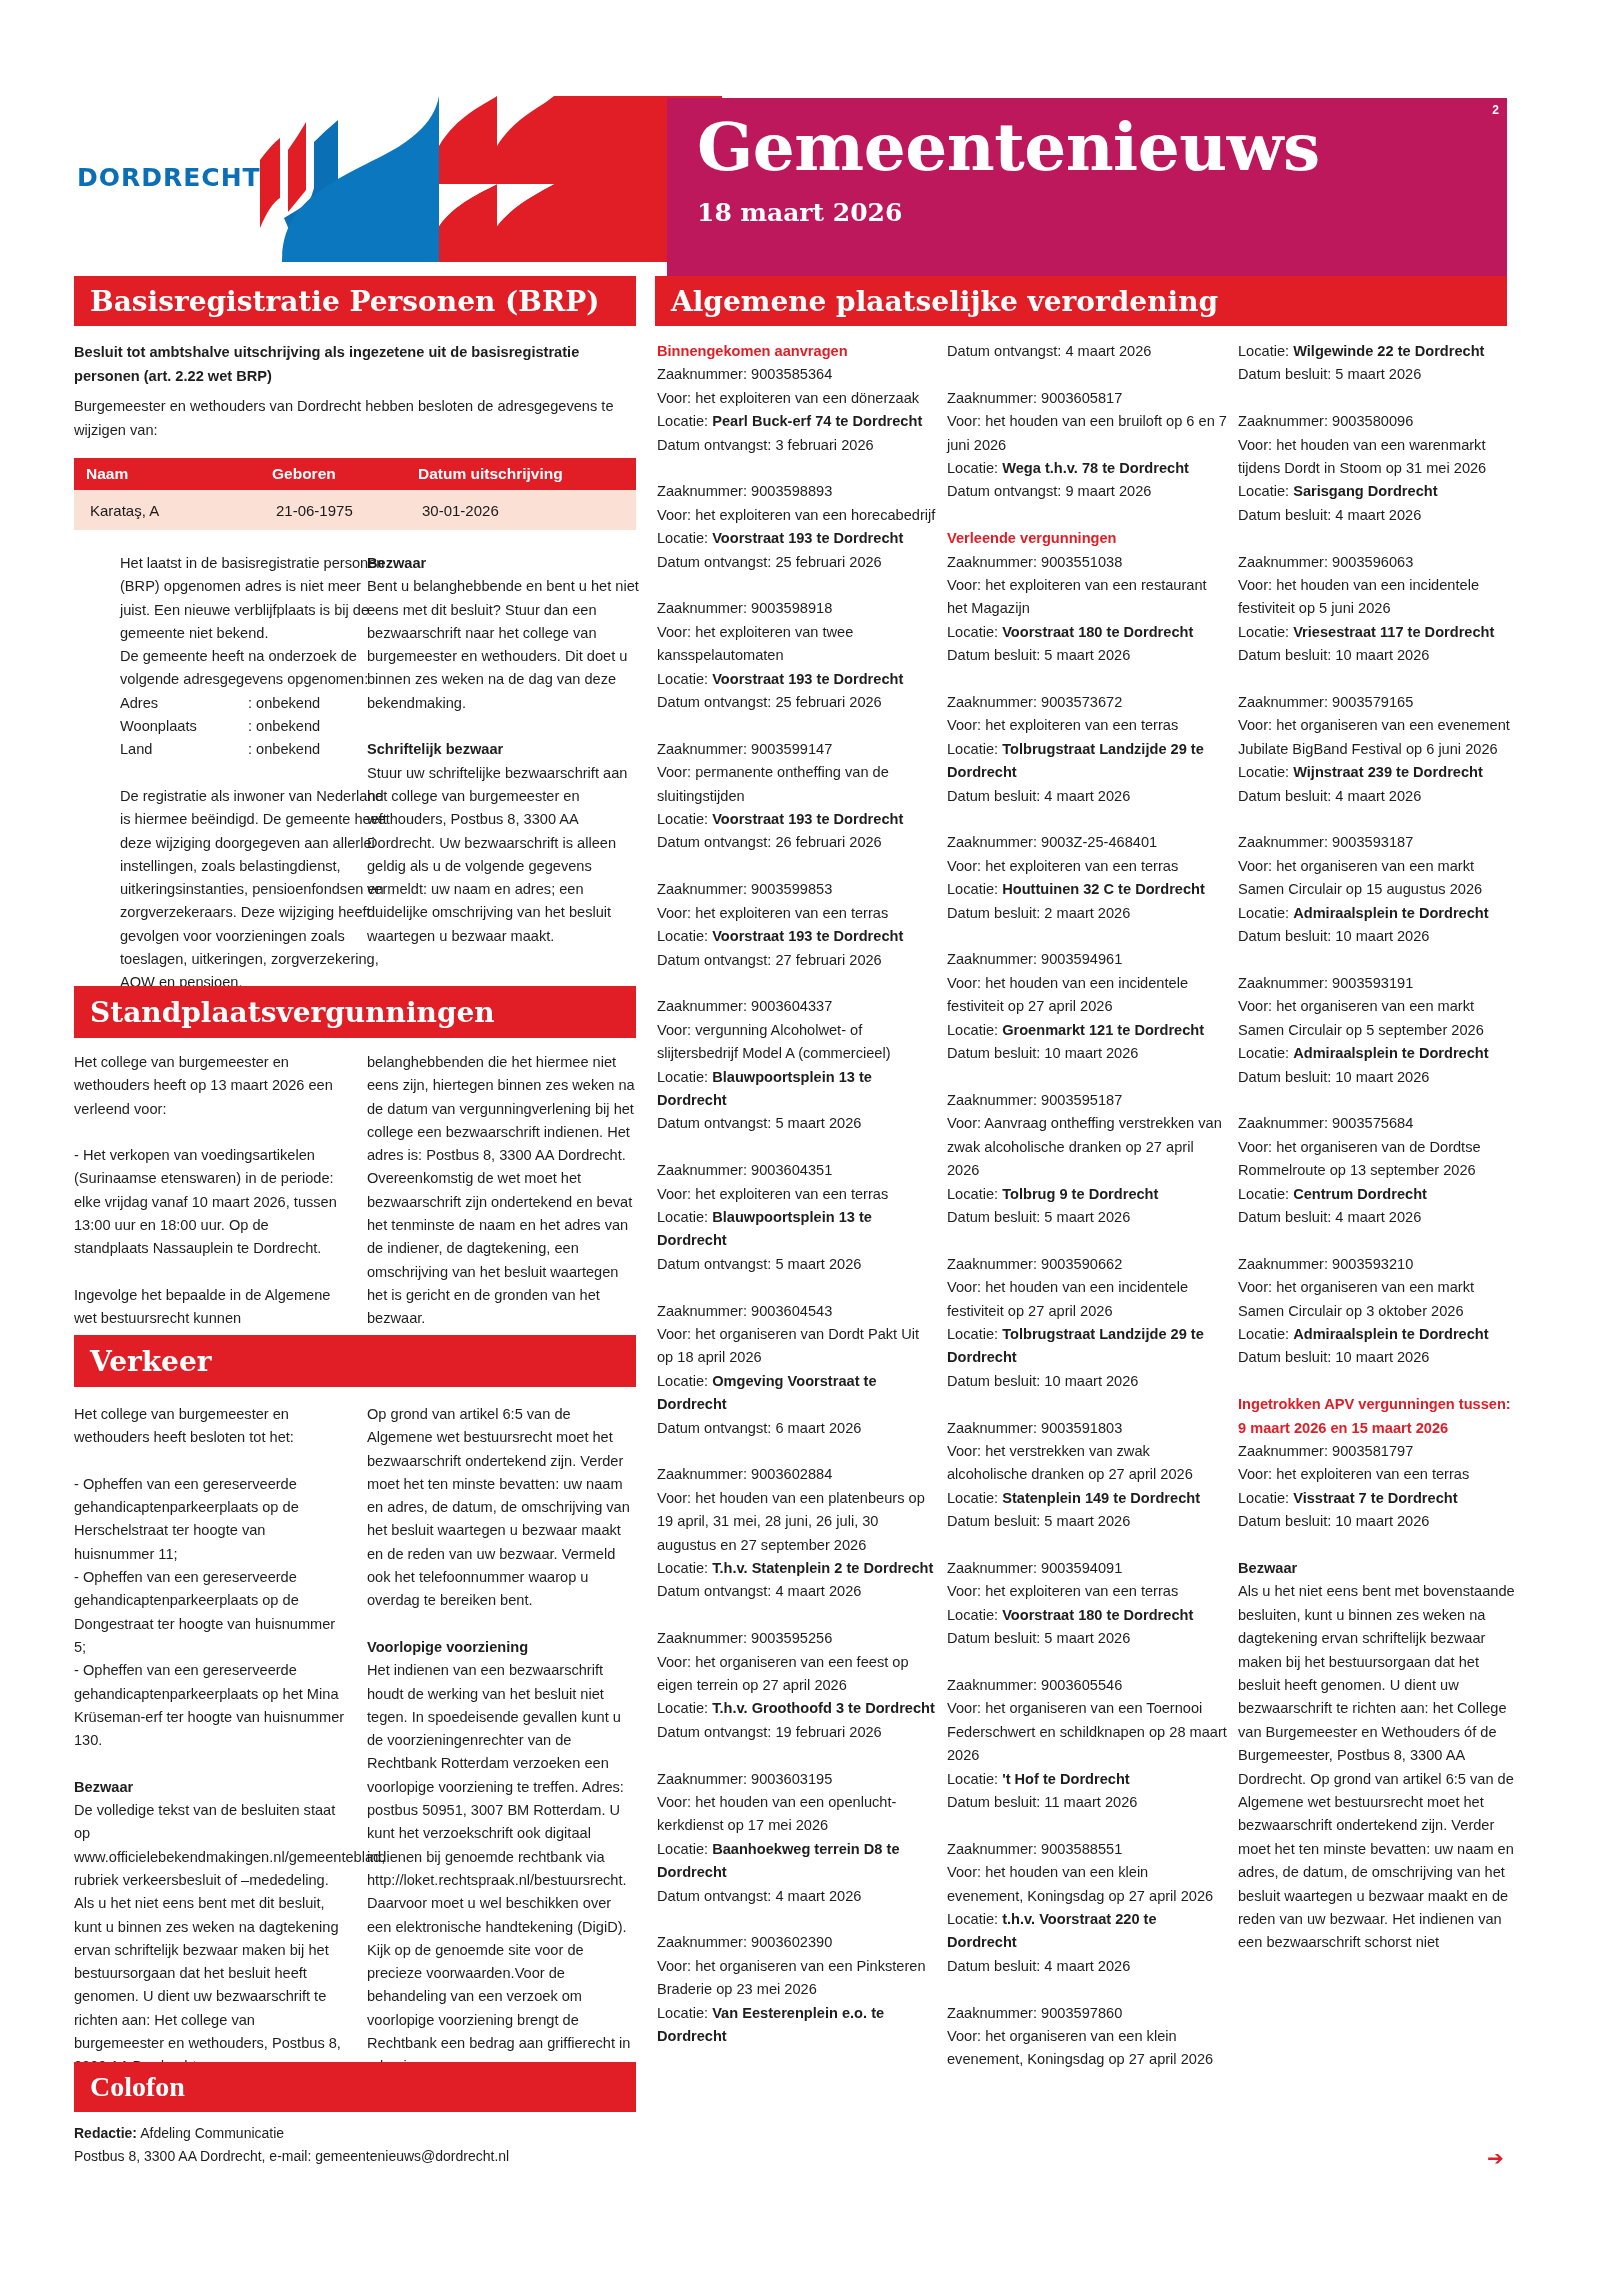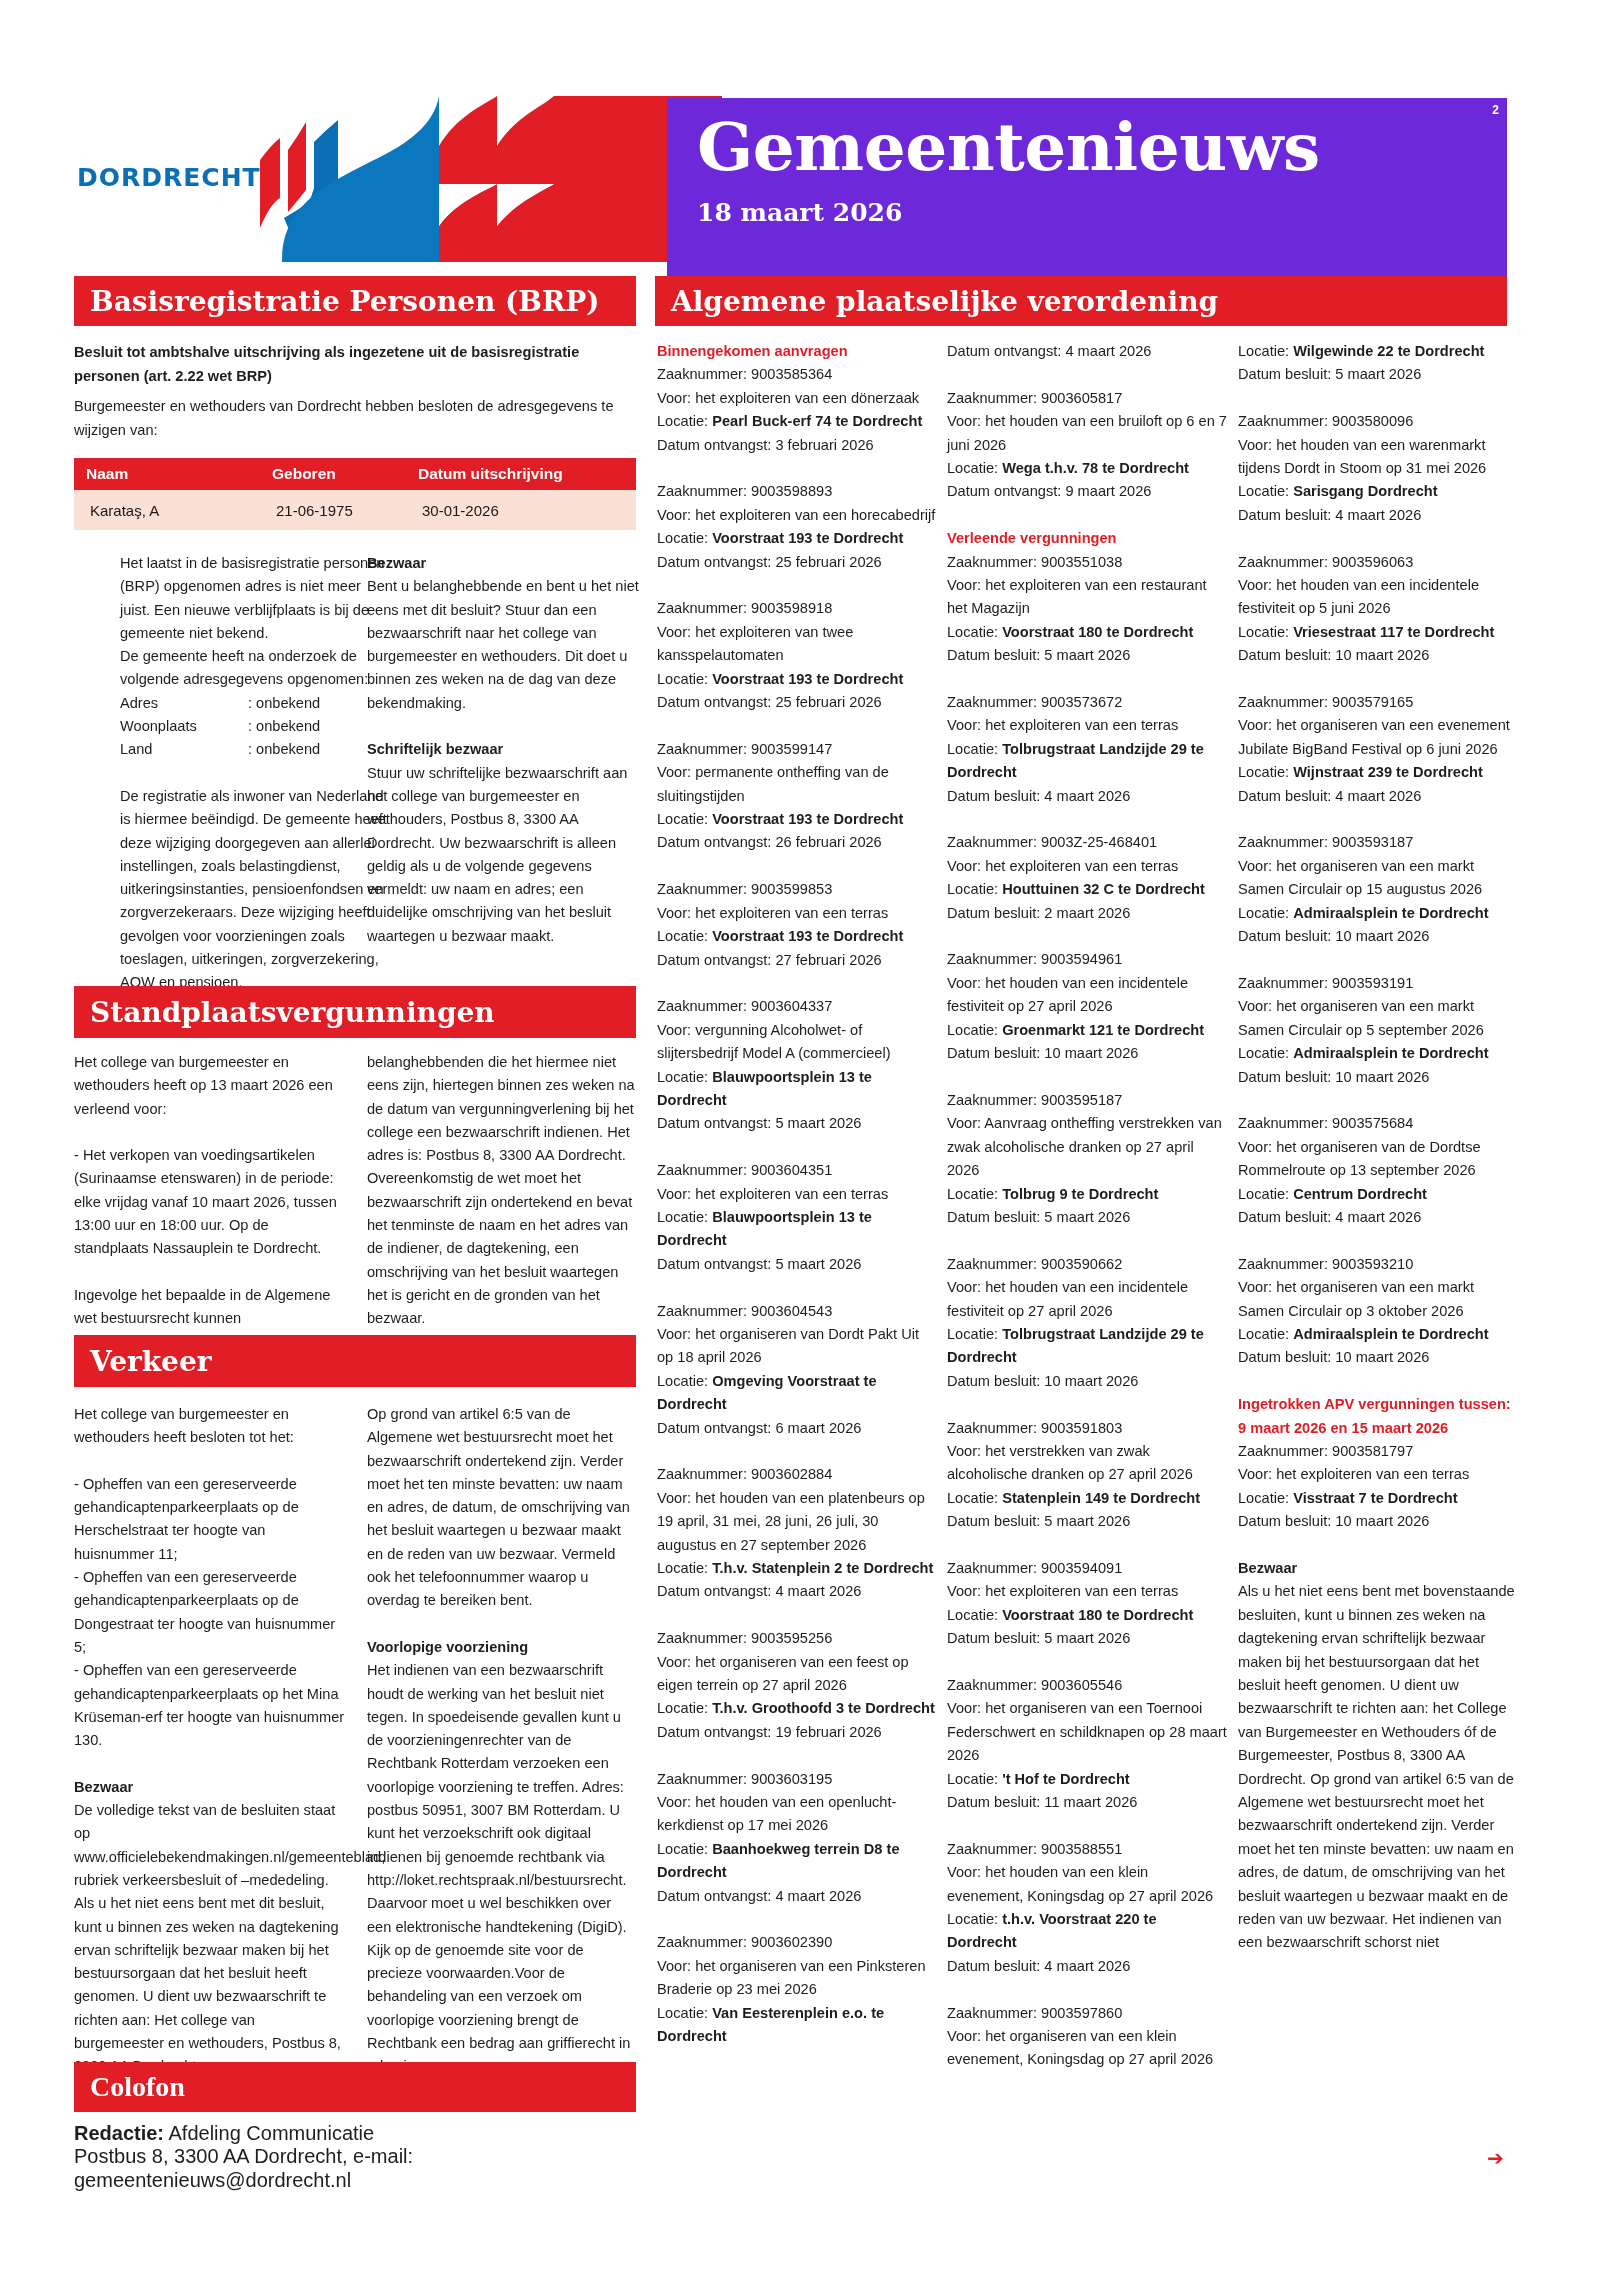--- a/index.html
+++ b/index.html
@@ -8,21 +8,21 @@
 
   .abs { position: absolute; }
 
   
   #logo { left: 72px; top: 120px; width: 270px; height: 125px; }
   #logo-text { position: absolute; left: 5px; top: 43px; font-family: "DejaVu Sans", sans-serif; font-weight: bold; font-size: 25px; letter-spacing: 1px; color: #0a6fb5; }
   #logo-mark { position: absolute; left: 178px; top: 0; width: 92px; height: 125px; }
 
   #deco { left: 282px; top: 96px; width: 440px; height: 166px; }
 
-  #masthead { left: 667px; top: 98px; width: 840px; height: 183px; background: #6d28d9; }
+  #masthead { left: 667px; top: 98px; width: 840px; height: 183px; background: #be185d; }
   #masthead-title { position: absolute; left: 30px; top: 10px; font-family: "DejaVu Serif", serif; font-weight: bold; font-size: 66px; color: #fff; letter-spacing: -0.5px; }
   #masthead-date { position: absolute; left: 30px; top: 100px; font-family: "DejaVu Serif", serif; font-weight: bold; font-size: 25px; color: #fff; }
   #page-number { position: absolute; right: 8px; top: 5px; font-size: 12px; font-weight: bold; color: #fff; }
 
   
   .sec-head { position: absolute; background: #e11d26; color: #fff; font-family: "DejaVu Serif", serif; font-weight: bold; font-size: 28px; padding-left: 16px; display: flex; align-items: center; }
 
   
   .txt { position: absolute; font-size: 14.6px; line-height: 23.3px; color: #1e1e1e; }
   .txt p { margin: 0; }
@@ -161,21 +161,21 @@
 </div>
 
 <div class="txt" style="left:367px;top:1403px;width:272px;">
   <p>Op grond van artikel 6:5 van de Algemene wet bestuursrecht moet het bezwaarschrift ondertekend zijn. Verder moet het ten minste bevatten: uw naam en adres, de datum, de omschrijving van het besluit waartegen u bezwaar maakt en de reden van uw bezwaar. Vermeld ook het telefoonnummer waarop u overdag te bereiken bent.</p>
   <div class="gap"></div>
   <p class="b">Voorlopige voorziening</p>
   <p>Het indienen van een bezwaarschrift houdt de werking van het besluit niet tegen. In spoedeisende gevallen kunt u de voorzieningenrechter van de Rechtbank Rotterdam verzoeken een voorlopige voorziening te treffen. Adres: postbus 50951, 3007 BM Rotterdam. U kunt het verzoekschrift ook digitaal indienen bij genoemde rechtbank via http://loket.rechtspraak.nl/bestuursrecht. Daarvoor moet u wel beschikken over een elektronische handtekening (DigiD). Kijk op de genoemde site voor de precieze voorwaarden.Voor de behandeling van een verzoek om voorlopige voorziening brengt de Rechtbank een bedrag aan griffierecht in rekening.</p>
 </div>
 
 <div class="sec-head" style="left:74px;top:2062px;width:562px;height:50px;font-family:Liberation Serif, serif;">Colofon</div>
-<div class="txt" style="left:74px;top:2122px;width:565px;font-size:20px;">
+<div class="txt" style="left:74px;top:2122px;width:565px;font-size:14px;">
   <p><span class="b">Redactie:</span><span> Afdeling Communicatie</span></p>
   <p>Postbus 8, 3300 AA Dordrecht, e-mail: gemeentenieuws@dordrecht.nl</p>
 </div>
 
 <div class="sec-head" style="left:655px;top:276px;width:852px;height:50px;">Algemene plaatselijke verordening</div>
 
 <div class="apv-col" style="left:657px;" id="apv-col-0">
     <div class="red">Binnengekomen aanvragen</div>
     <div class="entry">
       <div><span>Zaaknummer: </span><span>9003585364</span></div>

